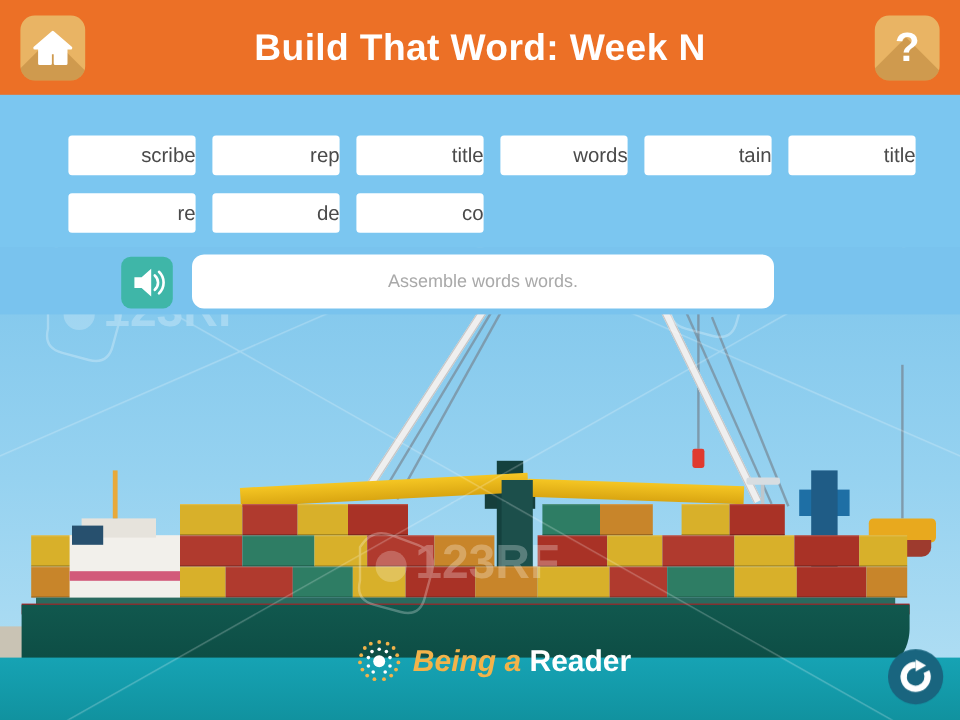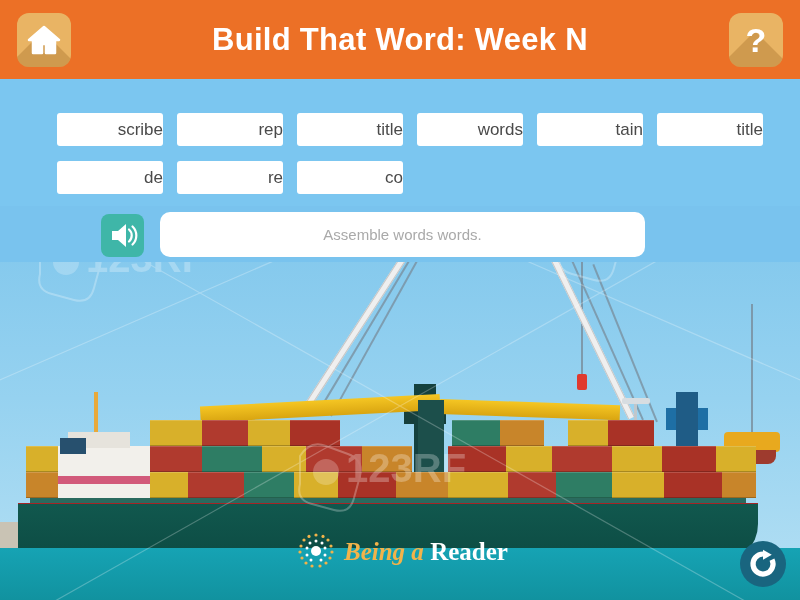--- a/index.html
+++ b/index.html
@@ -355,21 +355,20 @@
     height: 40px;
     z-index: 20;
     display: flex;
     align-items: center;
     gap: 8px;
   }
   #logo-text {
     font-size: 25px;
     white-space: nowrap;
     line-height: 1;
-    font-family: Liberation Serif, serif;
   }
   #logo-being {
     color: #F2B34A;
     font-style: italic;
     font-weight: bold;
   }
   #logo-reader {
     color: #FFFFFF;
     font-weight: bold;
   }
@@ -557,22 +556,22 @@
   </div>
 
   <div id="top-panel">
     <div id="tile-grid">
       <div class="word-tile">scribe</div>
       <div class="word-tile">rep</div>
       <div class="word-tile">title</div>
       <div class="word-tile">words</div>
       <div class="word-tile">tain</div>
       <div class="word-tile">title</div>
+      <div class="word-tile">re</div>
       <div class="word-tile">de</div>
-      <div class="word-tile">re</div>
       <div class="word-tile">co</div>
     </div>
   </div>
 
   <div id="header">
     <button class="hdr-btn" id="home-button" title="Home">
       <svg width="54" height="54" viewBox="0 0 54 54">
         <path d="M27 14 L42 27 h-4 v13 h-9 v-9 h-4 v9 h-9 V27 h-4 z" fill="#FFFFFF"></path>
         <path d="M27 14 L42 27 h-4 v13 h-9 v-9 h-4 v9 h-9 V27 h-4 z" fill="none" stroke="#FFFFFF" stroke-width="2.5" stroke-linejoin="round"></path>
       </svg>

